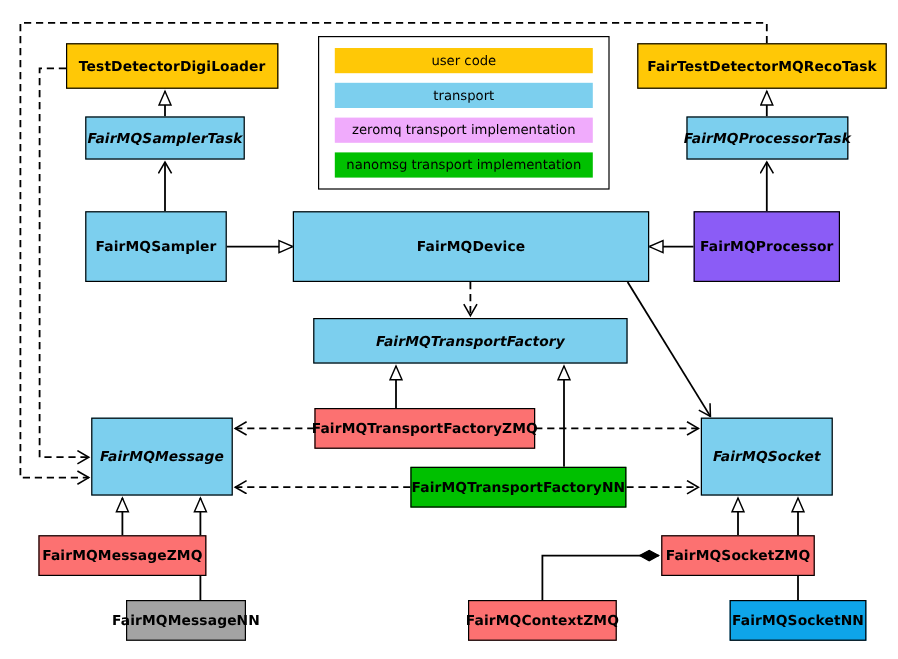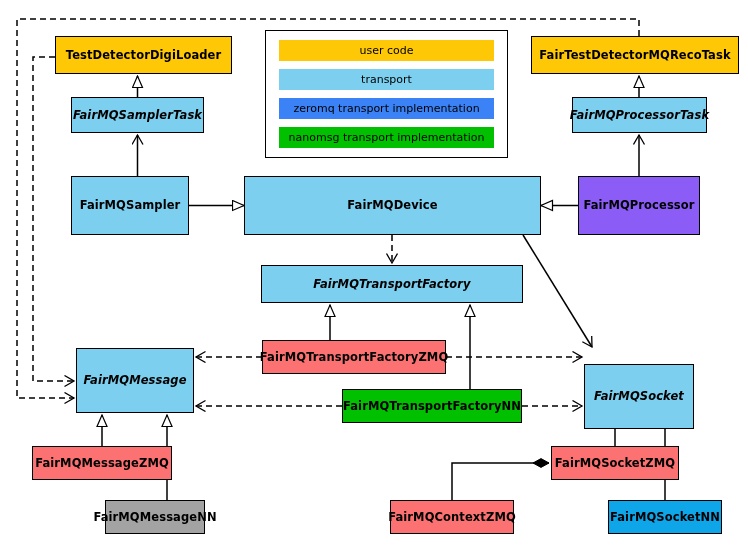--- a/index.html
+++ b/index.html
@@ -105,21 +105,21 @@
     </g>
   </svg>
 
   <div class="legend" style="left:265px;top:30px;width:243px;height:128px;">
     <div class="legend-row" style="background:#FFC806;">
       <span>user code</span>
     </div>
     <div class="legend-row" style="background:#7CCFEE;">
       <span>transport</span>
     </div>
-    <div class="legend-row" style="background:#3b82f6;text-align:right;">
+    <div class="legend-row" style="background:#f0abfc;text-align:right;">
       <span>zeromq transport implementation</span>
     </div>
     <div class="legend-row" style="background:#00C000;">
       <span>nanomsg transport implementation</span>
     </div>
   </div>
 
   <div class="node" style="left:55px;top:36px;width:177px;height:38px;background:#FFC806;">
     <span>TestDetectorDigiLoader</span>
   </div>
@@ -157,21 +157,21 @@
   </div>
 
   <div class="node" style="left:342px;top:389px;width:180px;height:34px;background:#00C000;">
     <span>FairMQTransportFactoryNN</span>
   </div>
 
   <div class="node italic" style="left:76px;top:348px;width:118px;height:65px;background:#7CCFEE;">
     <span>FairMQMessage</span>
   </div>
 
-  <div class="node italic" style="left:584px;top:348px;width:110px;height:65px;background:#7CCFEE;margin-top:16px;">
+  <div class="node italic" style="left:584px;top:348px;width:110px;height:65px;background:#7CCFEE;">
     <span>FairMQSocket</span>
   </div>
 
   <div class="node" style="left:32px;top:446px;width:140px;height:34px;background:#FC7171;">
     <span>FairMQMessageZMQ</span>
   </div>
 
   <div class="node" style="left:105px;top:500px;width:100px;height:34px;background:#a3a3a3;text-align:center;">
     <span>FairMQMessageNN</span>
   </div>

